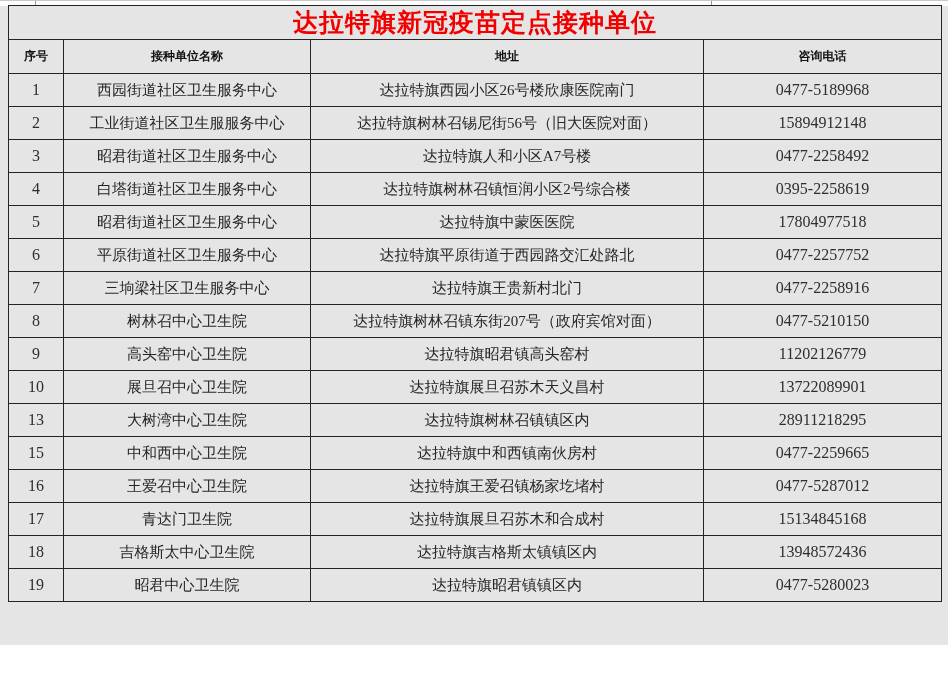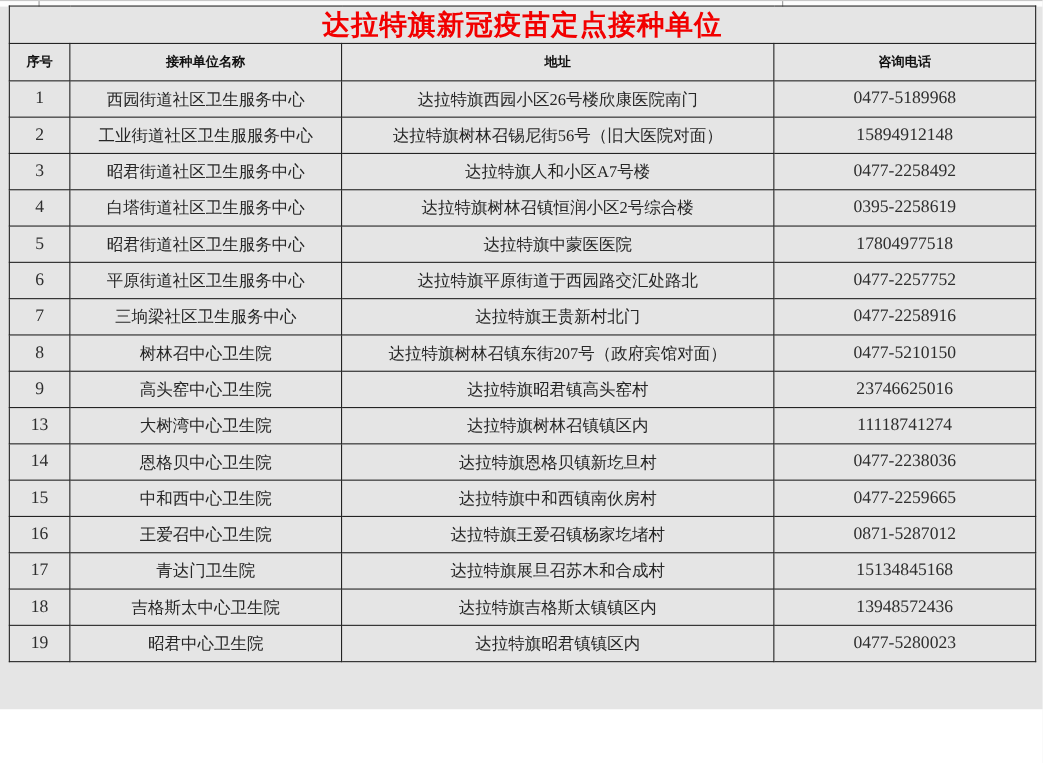--- a/index.html
+++ b/index.html
@@ -147,45 +147,45 @@
         <tr>
           <td class="cell-no">8</td>
           <td class="cell-name">树林召中心卫生院</td>
           <td class="cell-address">达拉特旗树林召镇东街207号（政府宾馆对面）</td>
           <td class="cell-phone">0477-5210150</td>
         </tr>
         <tr>
           <td class="cell-no">9</td>
           <td class="cell-name">高头窑中心卫生院</td>
           <td class="cell-address">达拉特旗昭君镇高头窑村</td>
-          <td class="cell-phone">23746625016</td>
+          <td class="cell-phone">11202126779</td>
+        </tr>
+        <tr>
+          <td class="cell-no">10</td>
+          <td class="cell-name">展旦召中心卫生院</td>
+          <td class="cell-address">达拉特旗展旦召苏木天义昌村</td>
+          <td class="cell-phone">13722089901</td>
         </tr>
         <tr>
           <td class="cell-no">13</td>
           <td class="cell-name">大树湾中心卫生院</td>
           <td class="cell-address">达拉特旗树林召镇镇区内</td>
-          <td class="cell-phone">11118741274</td>
-        </tr>
-        <tr>
-          <td class="cell-no">14</td>
-          <td class="cell-name">恩格贝中心卫生院</td>
-          <td class="cell-address">达拉特旗恩格贝镇新圪旦村</td>
-          <td class="cell-phone">0477-2238036</td>
+          <td class="cell-phone">28911218295</td>
         </tr>
         <tr>
           <td class="cell-no">15</td>
           <td class="cell-name">中和西中心卫生院</td>
           <td class="cell-address">达拉特旗中和西镇南伙房村</td>
           <td class="cell-phone">0477-2259665</td>
         </tr>
         <tr>
           <td class="cell-no">16</td>
           <td class="cell-name">王爱召中心卫生院</td>
           <td class="cell-address">达拉特旗王爱召镇杨家圪堵村</td>
-          <td class="cell-phone">0871-5287012</td>
+          <td class="cell-phone">0477-5287012</td>
         </tr>
         <tr>
           <td class="cell-no">17</td>
           <td class="cell-name">青达门卫生院</td>
           <td class="cell-address">达拉特旗展旦召苏木和合成村</td>
           <td class="cell-phone">15134845168</td>
         </tr>
         <tr>
           <td class="cell-no">18</td>
           <td class="cell-name">吉格斯太中心卫生院</td>

